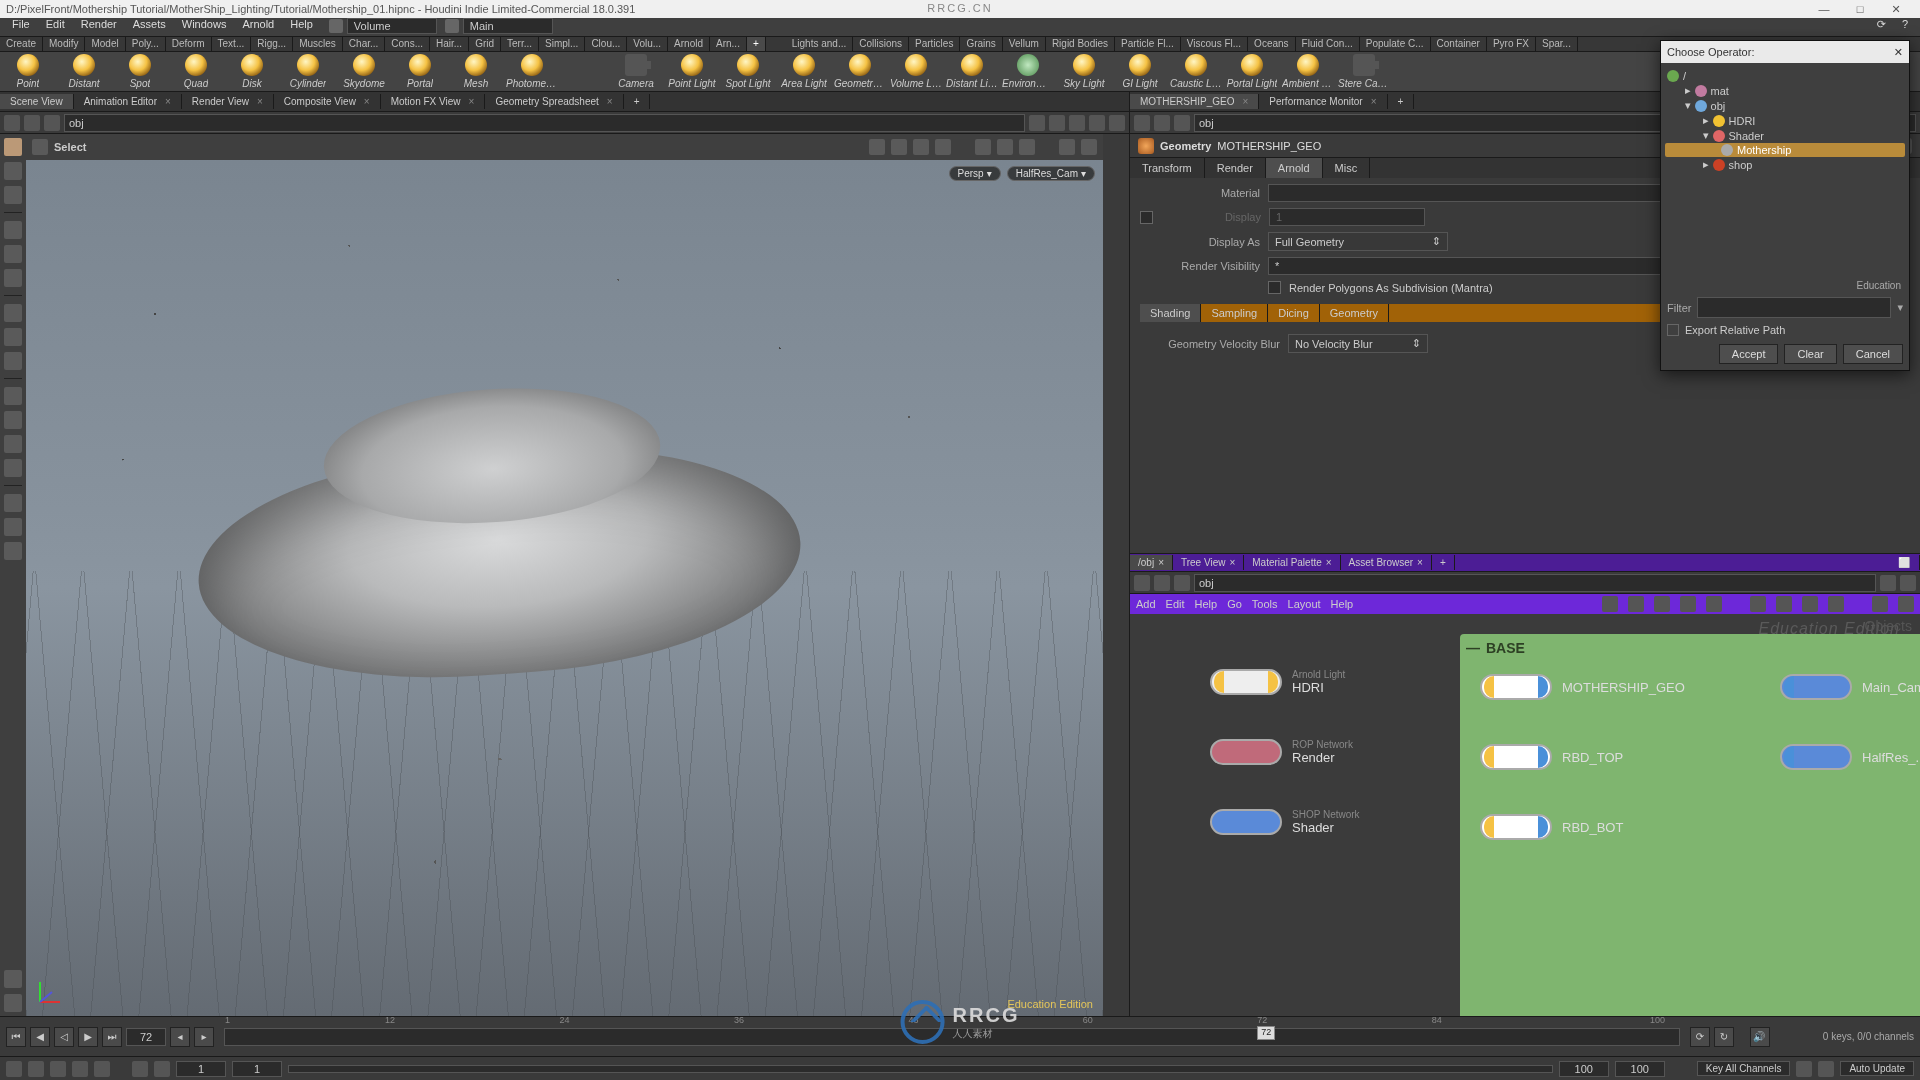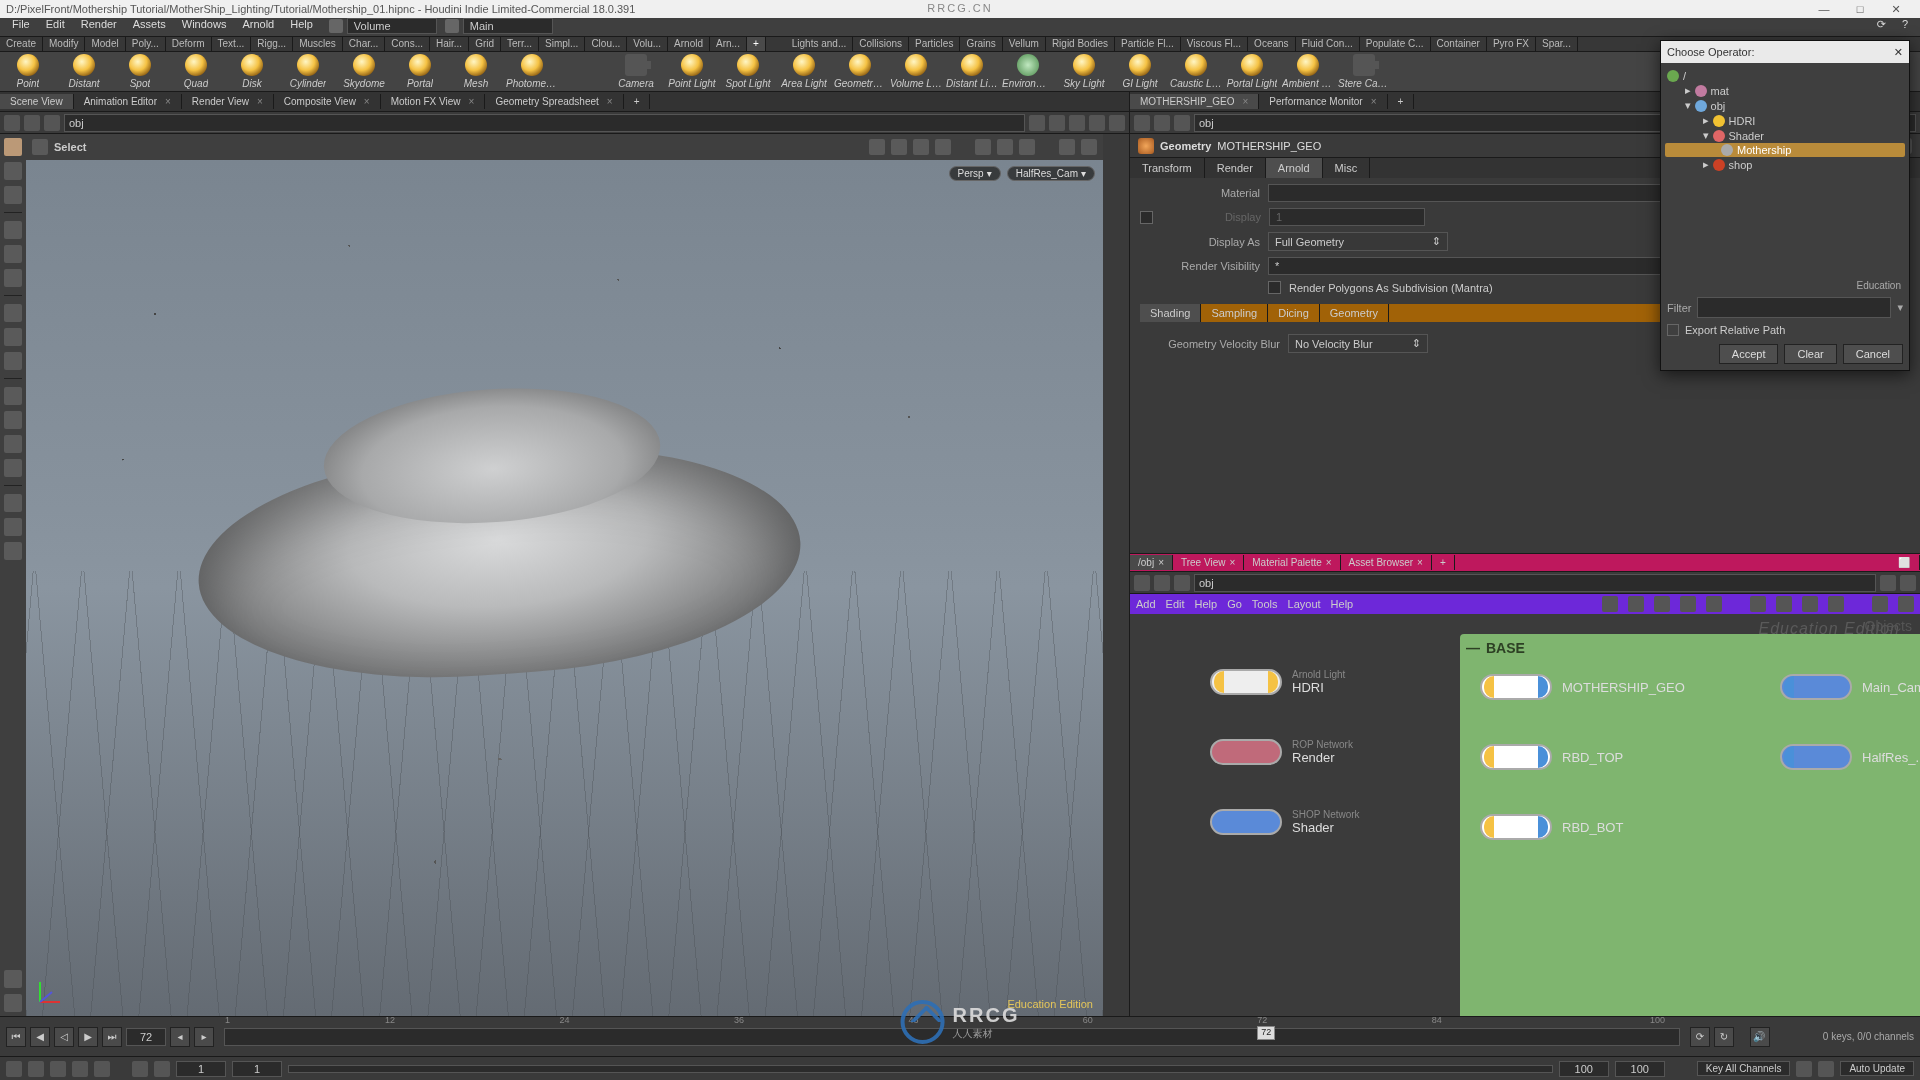--- a/index.html
+++ b/index.html
@@ -91,21 +91,21 @@
 .prow { display:flex; align-items:center; gap:8px; }
 .prow .plabel { width:120px; text-align:right; color:#aaa; font-size:11px; }
 .prow .pfield { flex:1; background:#2b2b2b; border:1px solid #555; color:#ccc; padding:2px 6px; font-size:11px; }
 .prow .psel { flex:0 0 180px; background:#383838; border:1px solid #555; color:#ccc; padding:2px 6px; font-size:11px; display:flex; justify-content:space-between; align-items:center; }
 .prow .chk { width:13px; height:13px; border:1px solid #666; background:#2b2b2b; }
 .subtabs { display:flex; background:#a16207; margin-top:4px; }
 .subtabs .stab2 { padding:3px 10px; border-right:1px solid #1a1a1a; color:#ccc; font-size:11px; }
 .subtabs .stab2.active { background:#4e4e4e; }
 
 
-.nettabs { height:18px; background:#be185d; display:flex; align-items:center; border-bottom:1px solid #1a1a1a; }
+.nettabs { height:18px; background:#4c1d95; display:flex; align-items:center; border-bottom:1px solid #1a1a1a; }
 .ntab { padding:2px 8px; border-right:1px solid #1a1a1a; color:#ccc; font-size:10px; display:flex; align-items:center; gap:4px; }
 .ntab.active { background:#4a4a4a; }
 
 
 .netmenu { height:20px; background:#6d28d9; display:flex; align-items:center; padding:0 6px; gap:10px; }
 .netmenu .nm { color:#ccc; font-size:11px; }
 .netmenu .spacer { flex:1; }
 .netmenu .nic { width:16px; height:16px; background:#555; border-radius:2px; }
 
 

